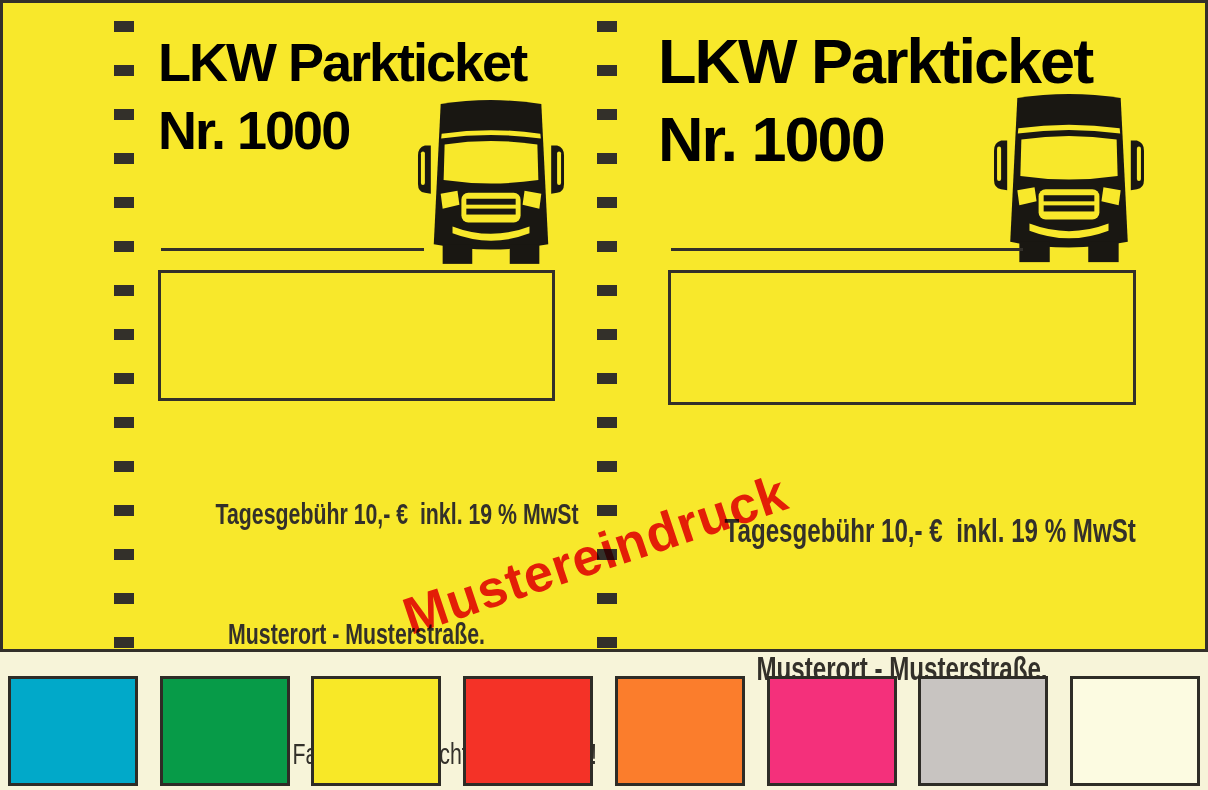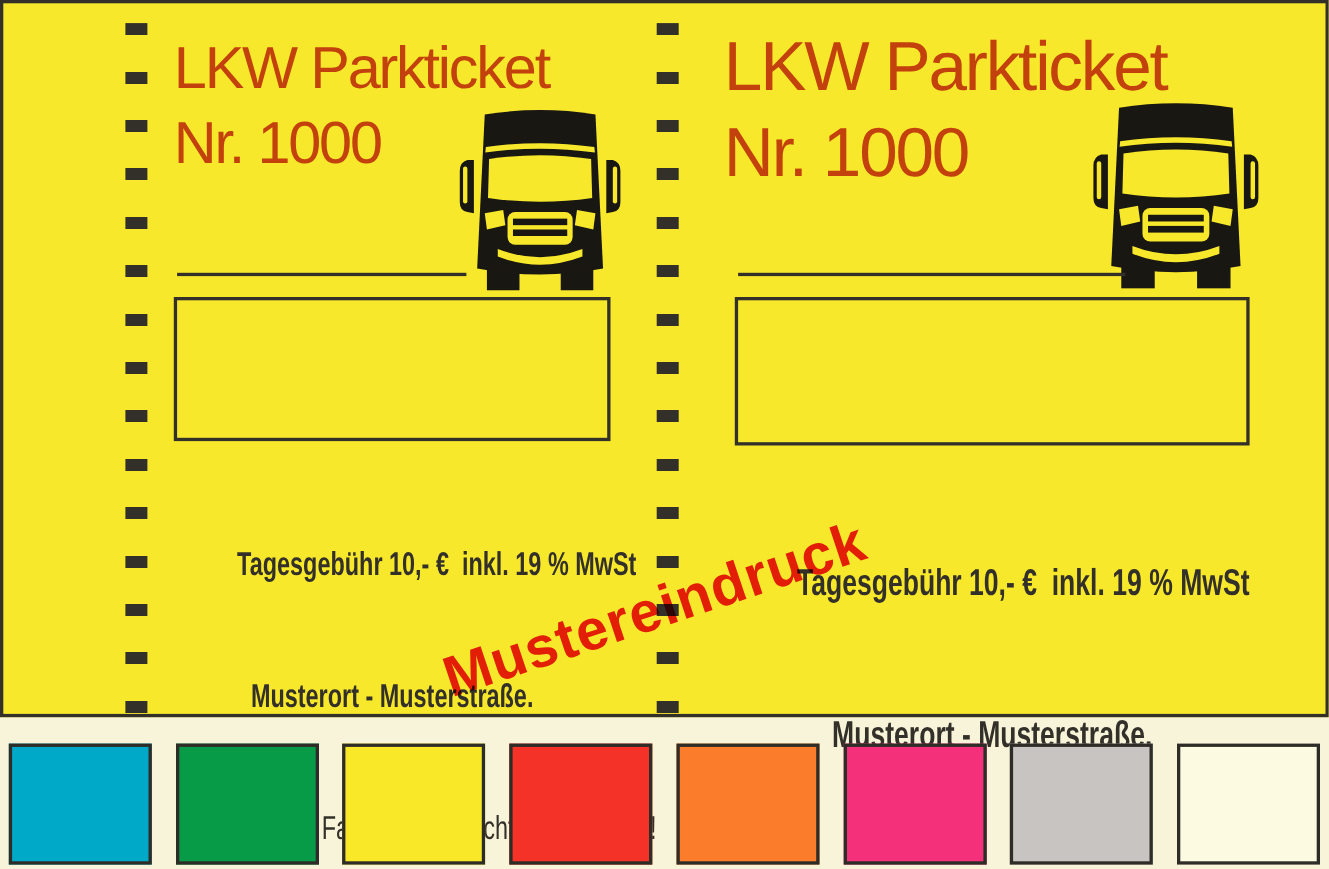--- a/index.html
+++ b/index.html
@@ -22,21 +22,21 @@
   .perf{position:absolute;top:18px;height:630px;width:20px;
         background:repeating-linear-gradient(to bottom,var(--ink) 0 11px,transparent 11px 44px);}
   .perf-left{left:111px;}
   .perf-mid{left:594px;}
 
   
   .ticket{position:absolute;top:0;height:646px;color:var(--ink);}
   .ticket-a{left:130px;width:464px;}
   .ticket-b{left:613px;width:595px;}
 
-  .title,.number{position:absolute;font-weight:normal;letter-spacing:-2px;white-space:pre;color:#c2410c;}
+  .title,.number{position:absolute;font-weight:bold;letter-spacing:-2px;white-space:pre;color:#000000;}
   .ticket-a .title {left:25px;top:28px;font-size:54px;}
   .ticket-a .number{left:25px;top:96px;font-size:54px;}
   .ticket-b .title {left:42px;top:22px;font-size:63px;letter-spacing:-2px;}
   .ticket-b .number{left:42px;top:100px;font-size:63px;}
 
   .truck{position:absolute;}
   .ticket-a .truck{left:284px;top:93px;width:148px;height:170px;}
   .ticket-b .truck{left:377px;top:86px;width:152px;height:176px;}
 
   .rule{position:absolute;height:3px;background:var(--ink);}

